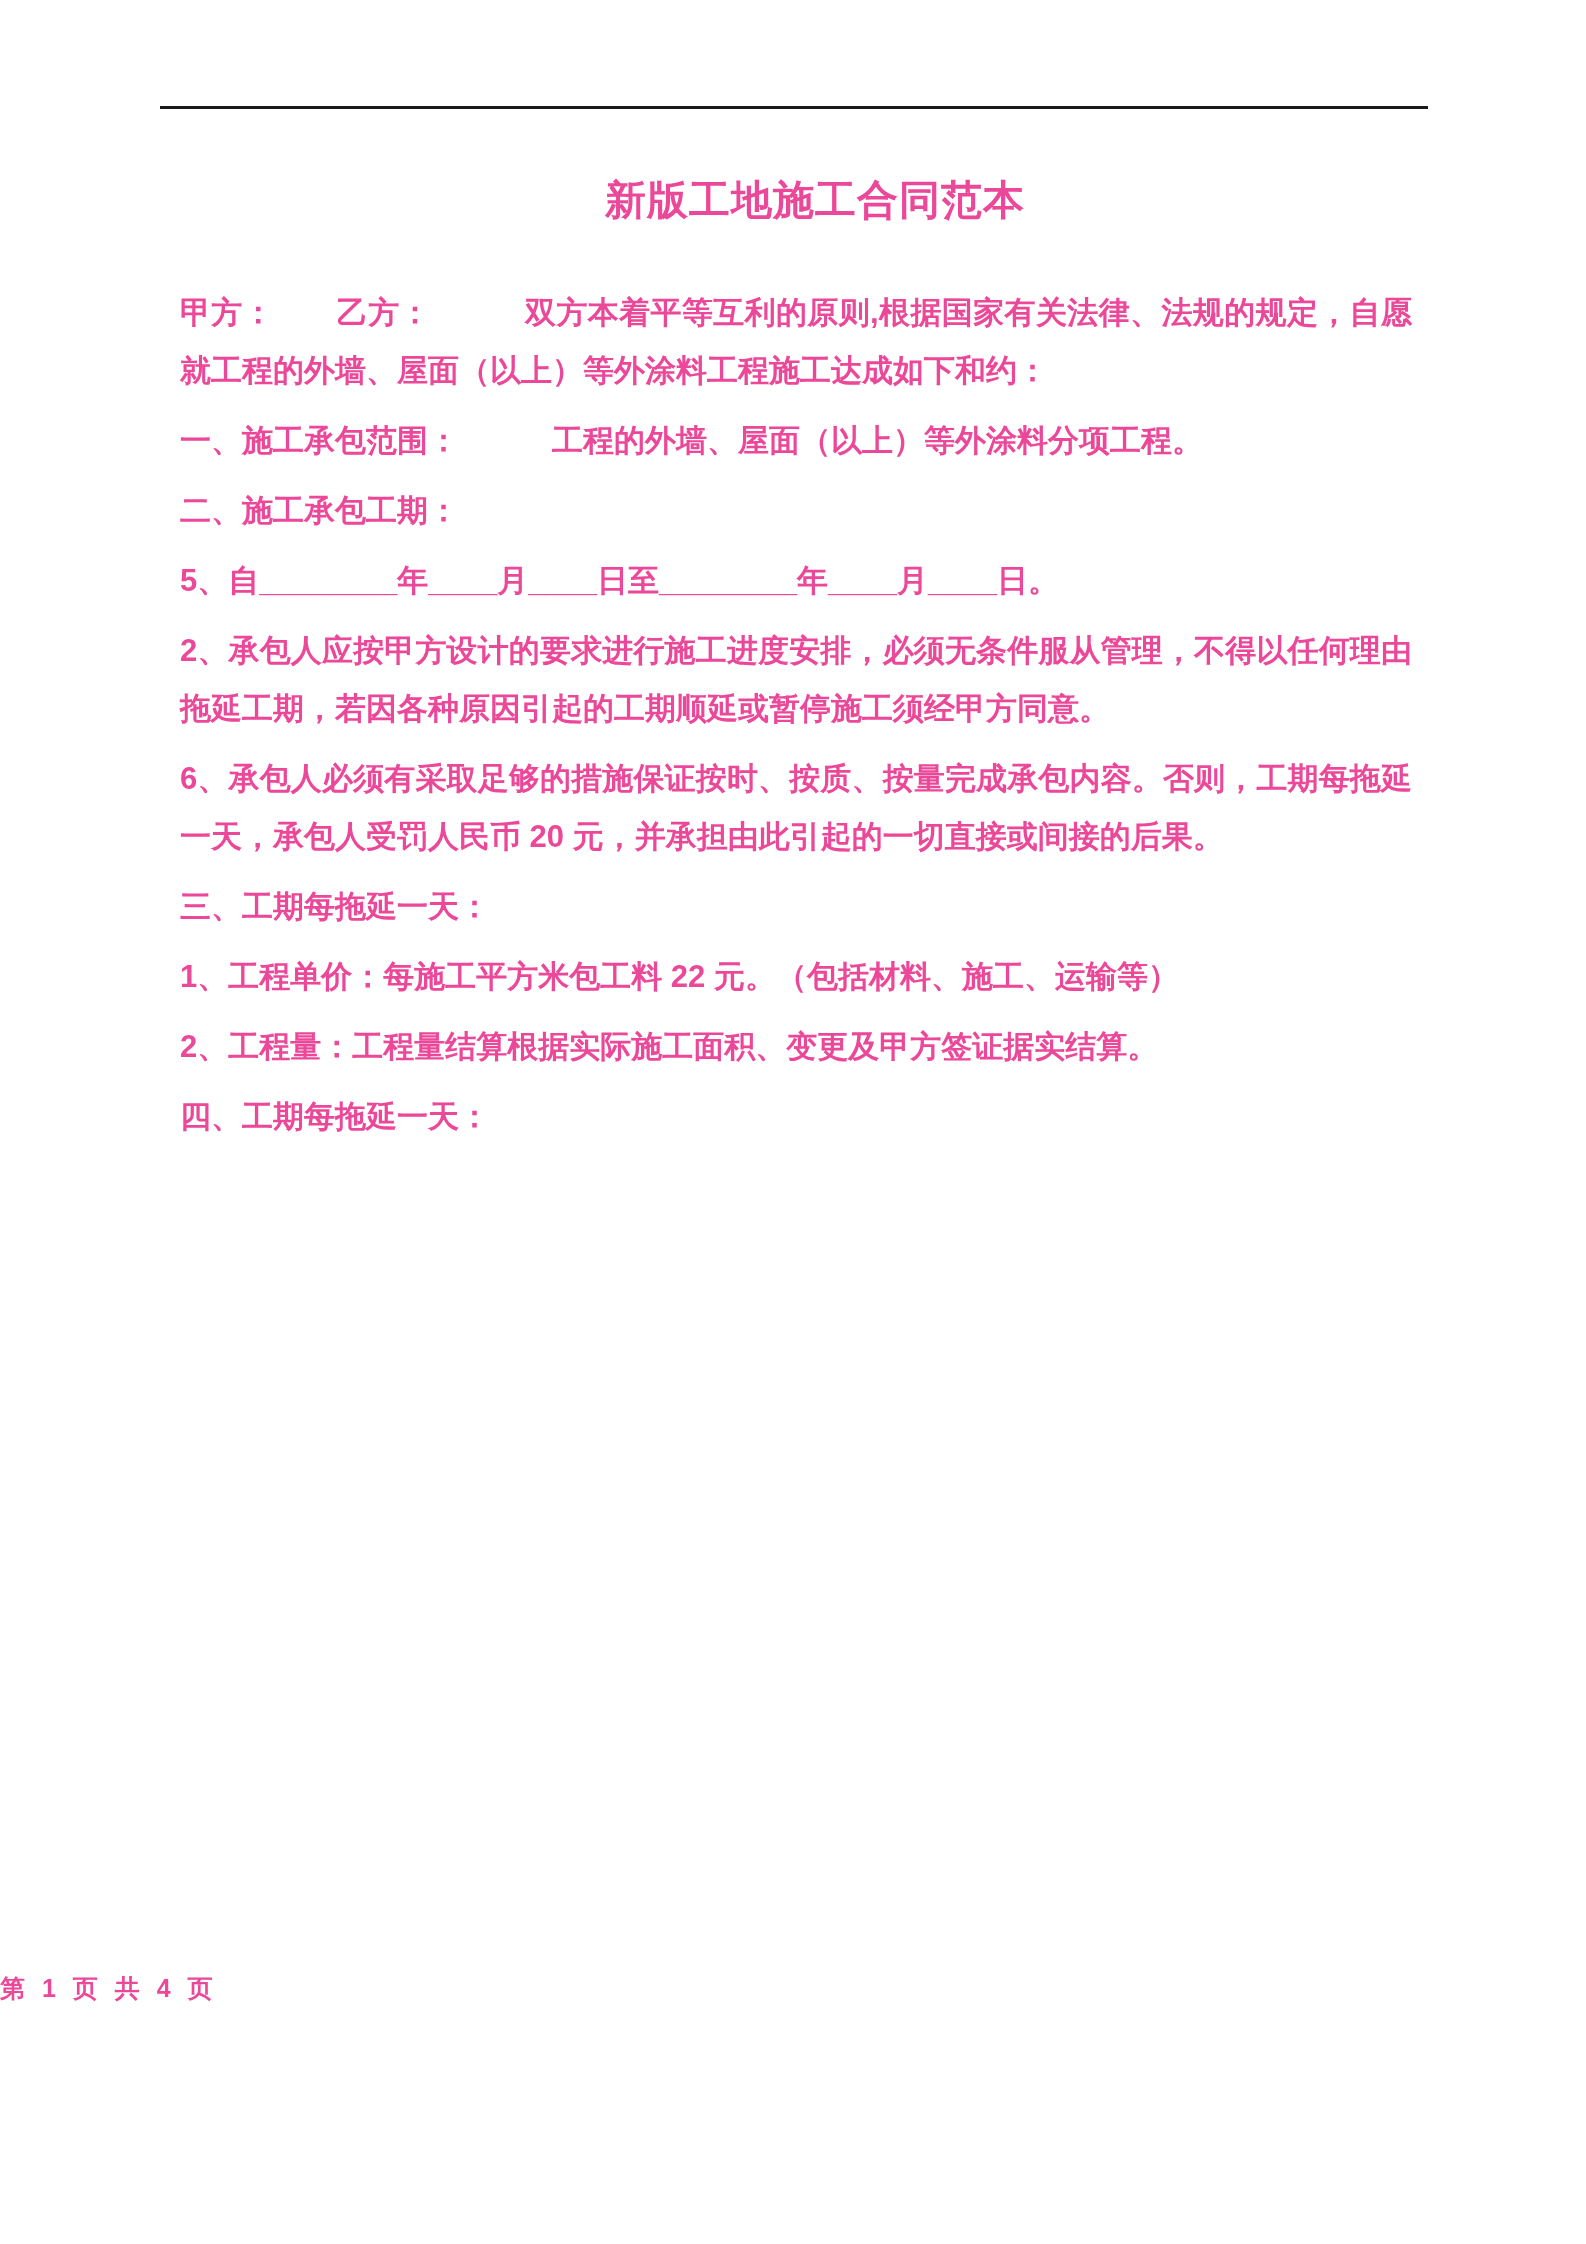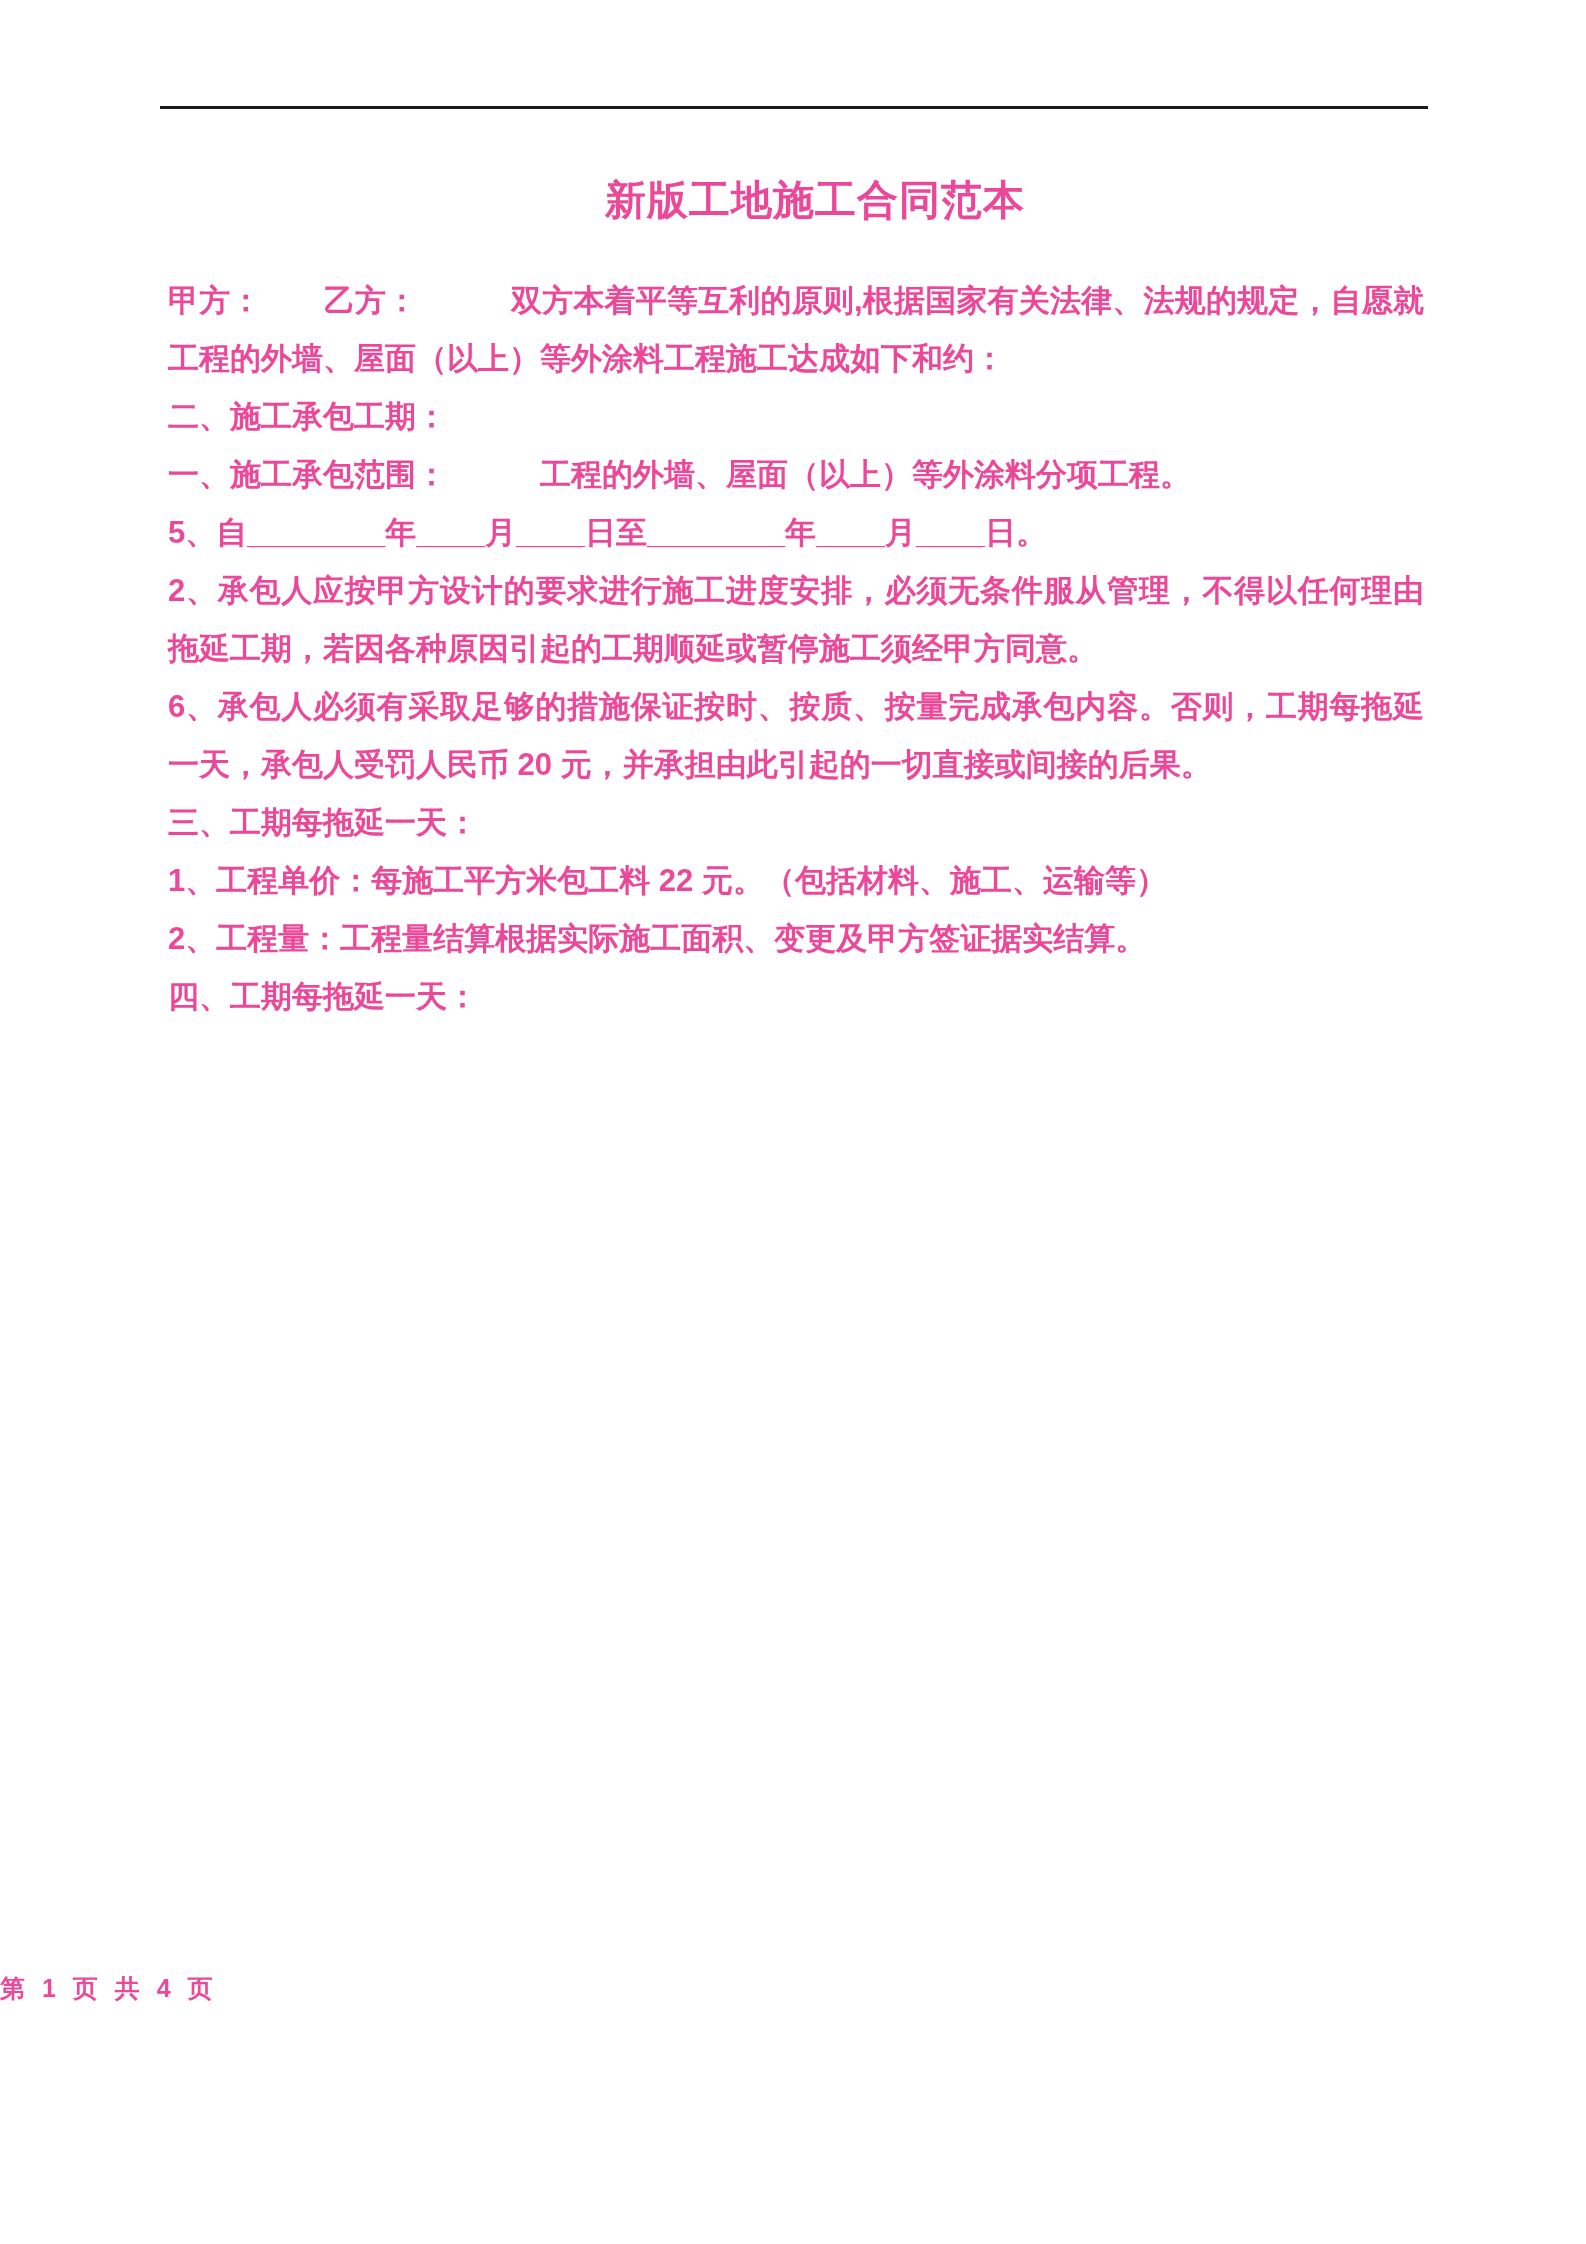--- a/index.html
+++ b/index.html
@@ -40,21 +40,21 @@
     left: 168px;
     top: 272px;
     width: 1256px;
     font-size: 31px;
     font-weight: 700;
     line-height: 58px;
     text-align: justify;
     word-break: break-all;
   }
   .doc-body p {
-    margin: 0;
+    margin: 12px;
     padding: 0;
   }
   .doc-footer {
     position: absolute;
     left: 0;
     top: 1972px;
     width: 100%;
     text-align: left;
     font-size: 25px;
     font-weight: 700;
@@ -65,22 +65,22 @@
 <body>
 
 <div class="page">
 
   <div class="header-rule"></div>
 
   <h1 class="doc-title">新版工地施工合同范本</h1>
 
   <div class="doc-body">
     <p>甲方：　　乙方：　　　双方本着平等互利的原则,根据国家有关法律、法规的规定，自愿就工程的外墙、屋面（以上）等外涂料工程施工达成如下和约：</p>
+    <p>一、施工承包范围：　　　工程的外墙、屋面（以上）等外涂料分项工程。</p>
     <p>二、施工承包工期：</p>
-    <p>一、施工承包范围：　　　工程的外墙、屋面（以上）等外涂料分项工程。</p>
     <p>5、自________年____月____日至________年____月____日。</p>
     <p>2、承包人应按甲方设计的要求进行施工进度安排，必须无条件服从管理，不得以任何理由拖延工期，若因各种原因引起的工期顺延或暂停施工须经甲方同意。</p>
     <p>6、承包人必须有采取足够的措施保证按时、按质、按量完成承包内容。否则，工期每拖延一天，承包人受罚人民币 20 元，并承担由此引起的一切直接或间接的后果。</p>
     <p>三、工期每拖延一天：</p>
     <p>1、工程单价：每施工平方米包工料 22 元。（包括材料、施工、运输等）</p>
     <p>2、工程量：工程量结算根据实际施工面积、变更及甲方签证据实结算。</p>
     <p>四、工期每拖延一天：</p>
   </div>
 
   <div class="doc-footer">第 1 页 共 4 页</div>

